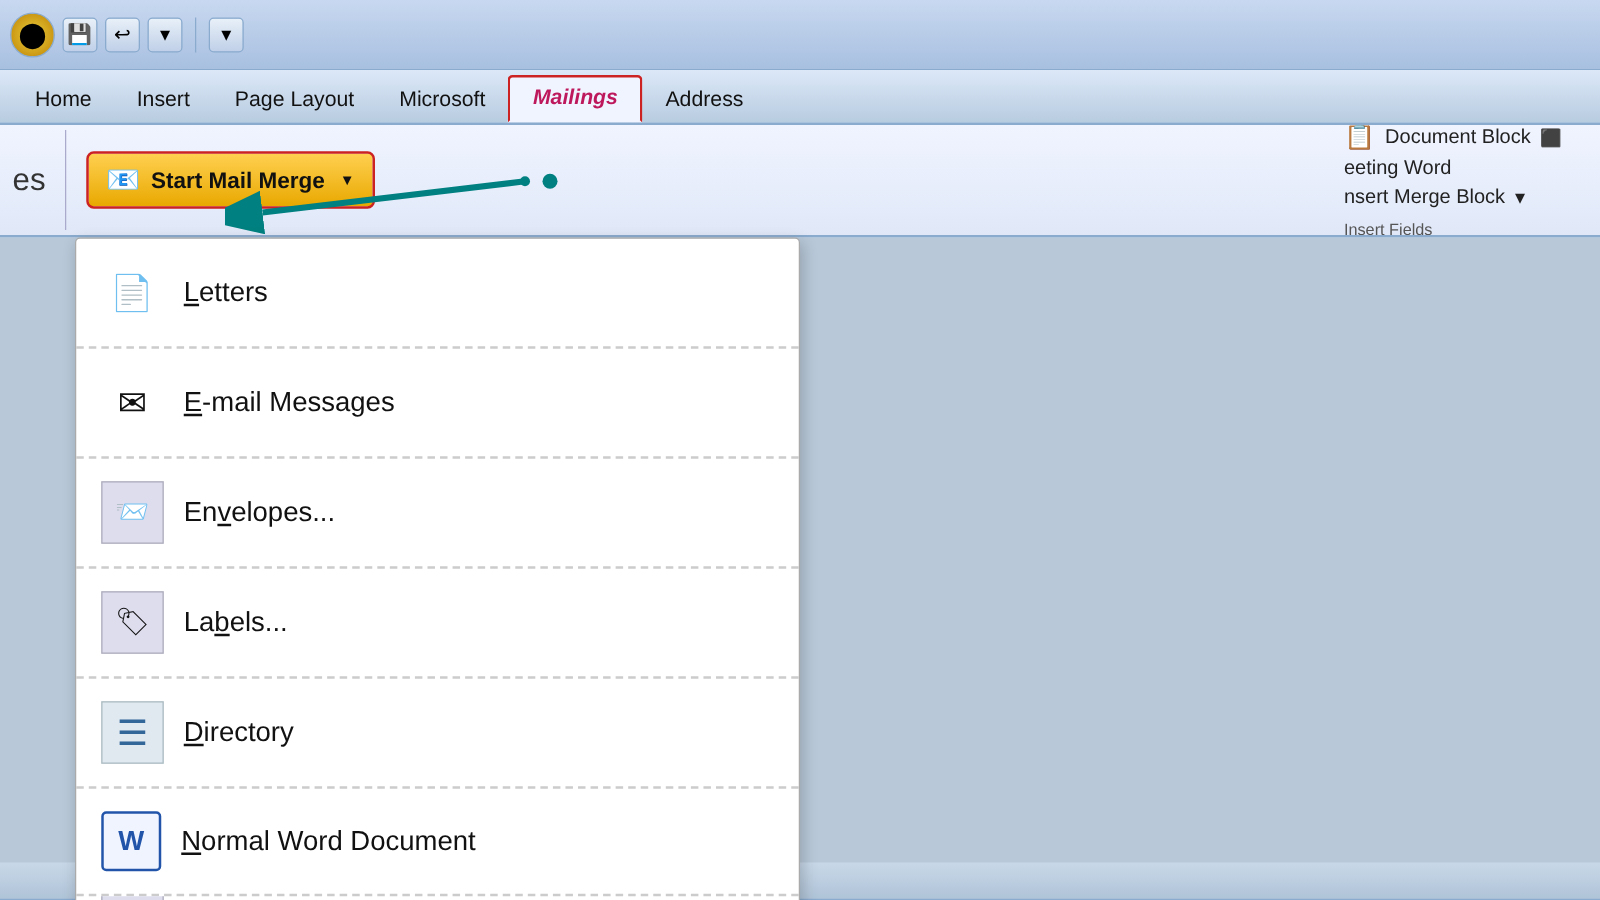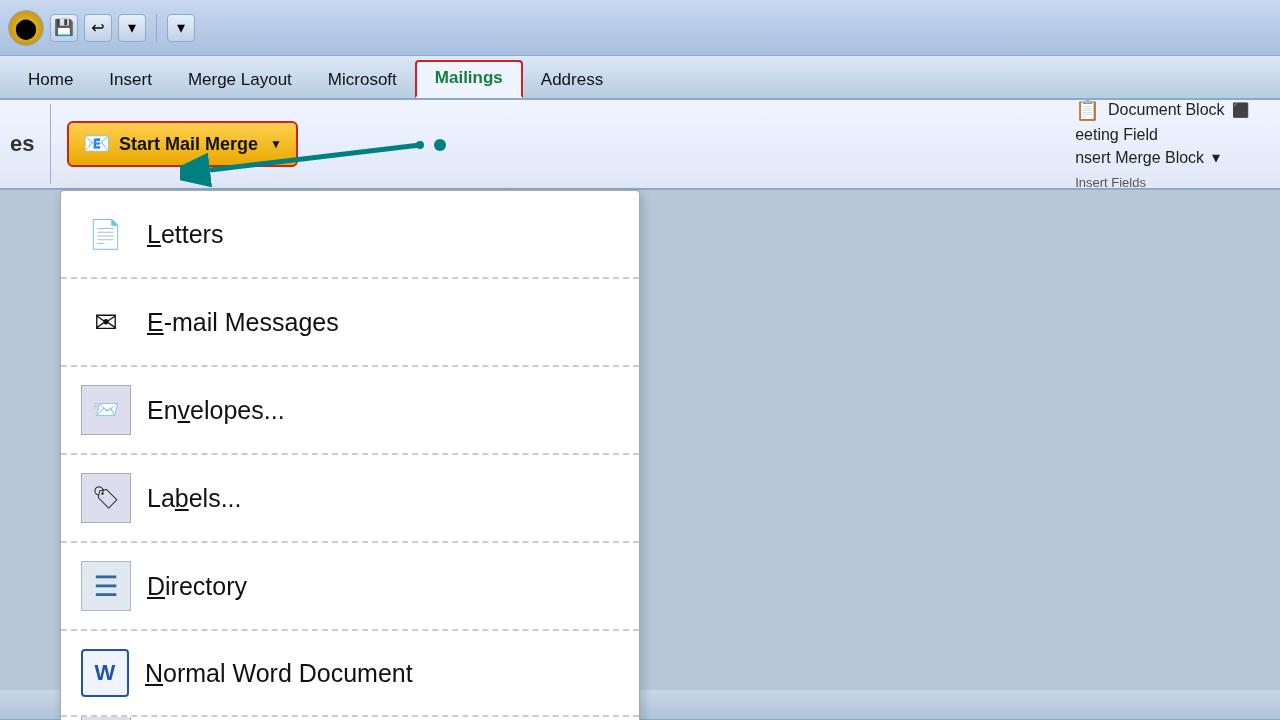--- a/index.html
+++ b/index.html
@@ -61,42 +61,43 @@
       font-size: 17px;
       color: #111;
       cursor: pointer;
       border-radius: 4px 4px 0 0;
       position: relative;
     }
     .ribbon-tab.active-mailings {
       background: #f0f4ff;
       border: 2px solid #cc2222;
       border-bottom: 2px solid #f0f4ff;
-      color: #15803d;
+      color: #be185d;
       font-weight: 600;
       z-index: 10;
+      font-style: italic;
     }
 
     
     .ribbon-content {
       background: linear-gradient(to bottom, #f0f4ff, #e0e8f8);
       height: 90px;
       display: flex;
       align-items: center;
       padding: 6px 10px;
       border-bottom: 2px solid #8aabce;
       position: relative;
       overflow: hidden;
     }
 
     
     .ribbon-partial-label {
-      font-size: 22px;
+      font-size: 25px;
       color: #333;
-      font-weight: bold;
+      font-weight: normal;
       padding-right: 16px;
       border-right: 1px solid #aac;
       margin-right: 16px;
       line-height: 80px;
     }
 
     
     .start-mail-merge-btn {
       background: linear-gradient(to bottom, #ffd050, #e8a800);
       border: 2px solid #cc2222;
@@ -165,21 +166,21 @@
     .dropdown-item .item-icon {
       width: 50px;
       height: 50px;
       display: flex;
       align-items: center;
       justify-content: center;
       font-size: 28px;
       flex-shrink: 0;
     }
     .dropdown-item .item-label {
-      font-size: 25px;
+      font-size: 22px;
     }
     .dropdown-item .underline-char {
       text-decoration: underline;
     }
     .separator {
       border: none;
       border-top: 2px dashed #ccc;
       margin: 0;
     }
 
@@ -253,21 +254,21 @@
   </div>
 
   <div class="ribbon-tabs">
     <div class="ribbon-tab">
       <span>Home</span>
     </div>
     <div class="ribbon-tab">
       <span>Insert</span>
     </div>
     <div class="ribbon-tab">
-      <span>Merge Layout</span>
+      <span>Page Layout</span>
     </div>
     <div class="ribbon-tab">
       <span>Microsoft</span>
     </div>
     <div class="ribbon-tab active-mailings">
       <span>Mailings</span>
     </div>
     <div class="ribbon-tab">
       <span>Address</span>
     </div>
@@ -297,21 +298,21 @@
       <line x1="240" y1="30" x2="30" y2="55" stroke="#008080" stroke-width="5" marker-end="url(#arrowhead)"></line>
     </svg>
 
     <div class="ribbon-right-items">
       <div class="ribbon-right-item">
         <span class="item-icon">📋</span>
         <span>Document Block</span>
         <span style="margin-left:auto; font-size:14px; color:#555;">⬛</span>
       </div>
       <div class="ribbon-right-item">
-        <span>eeting Field</span>
+        <span>eeting Word</span>
       </div>
       <div class="ribbon-right-item">
         <span>nsert Merge Block</span>
         <span>▾</span>
       </div>
       <div style="font-size:13px; color:#555; margin-top:4px;">
         <span>Insert Fields</span>
       </div>
     </div>
   </div>

